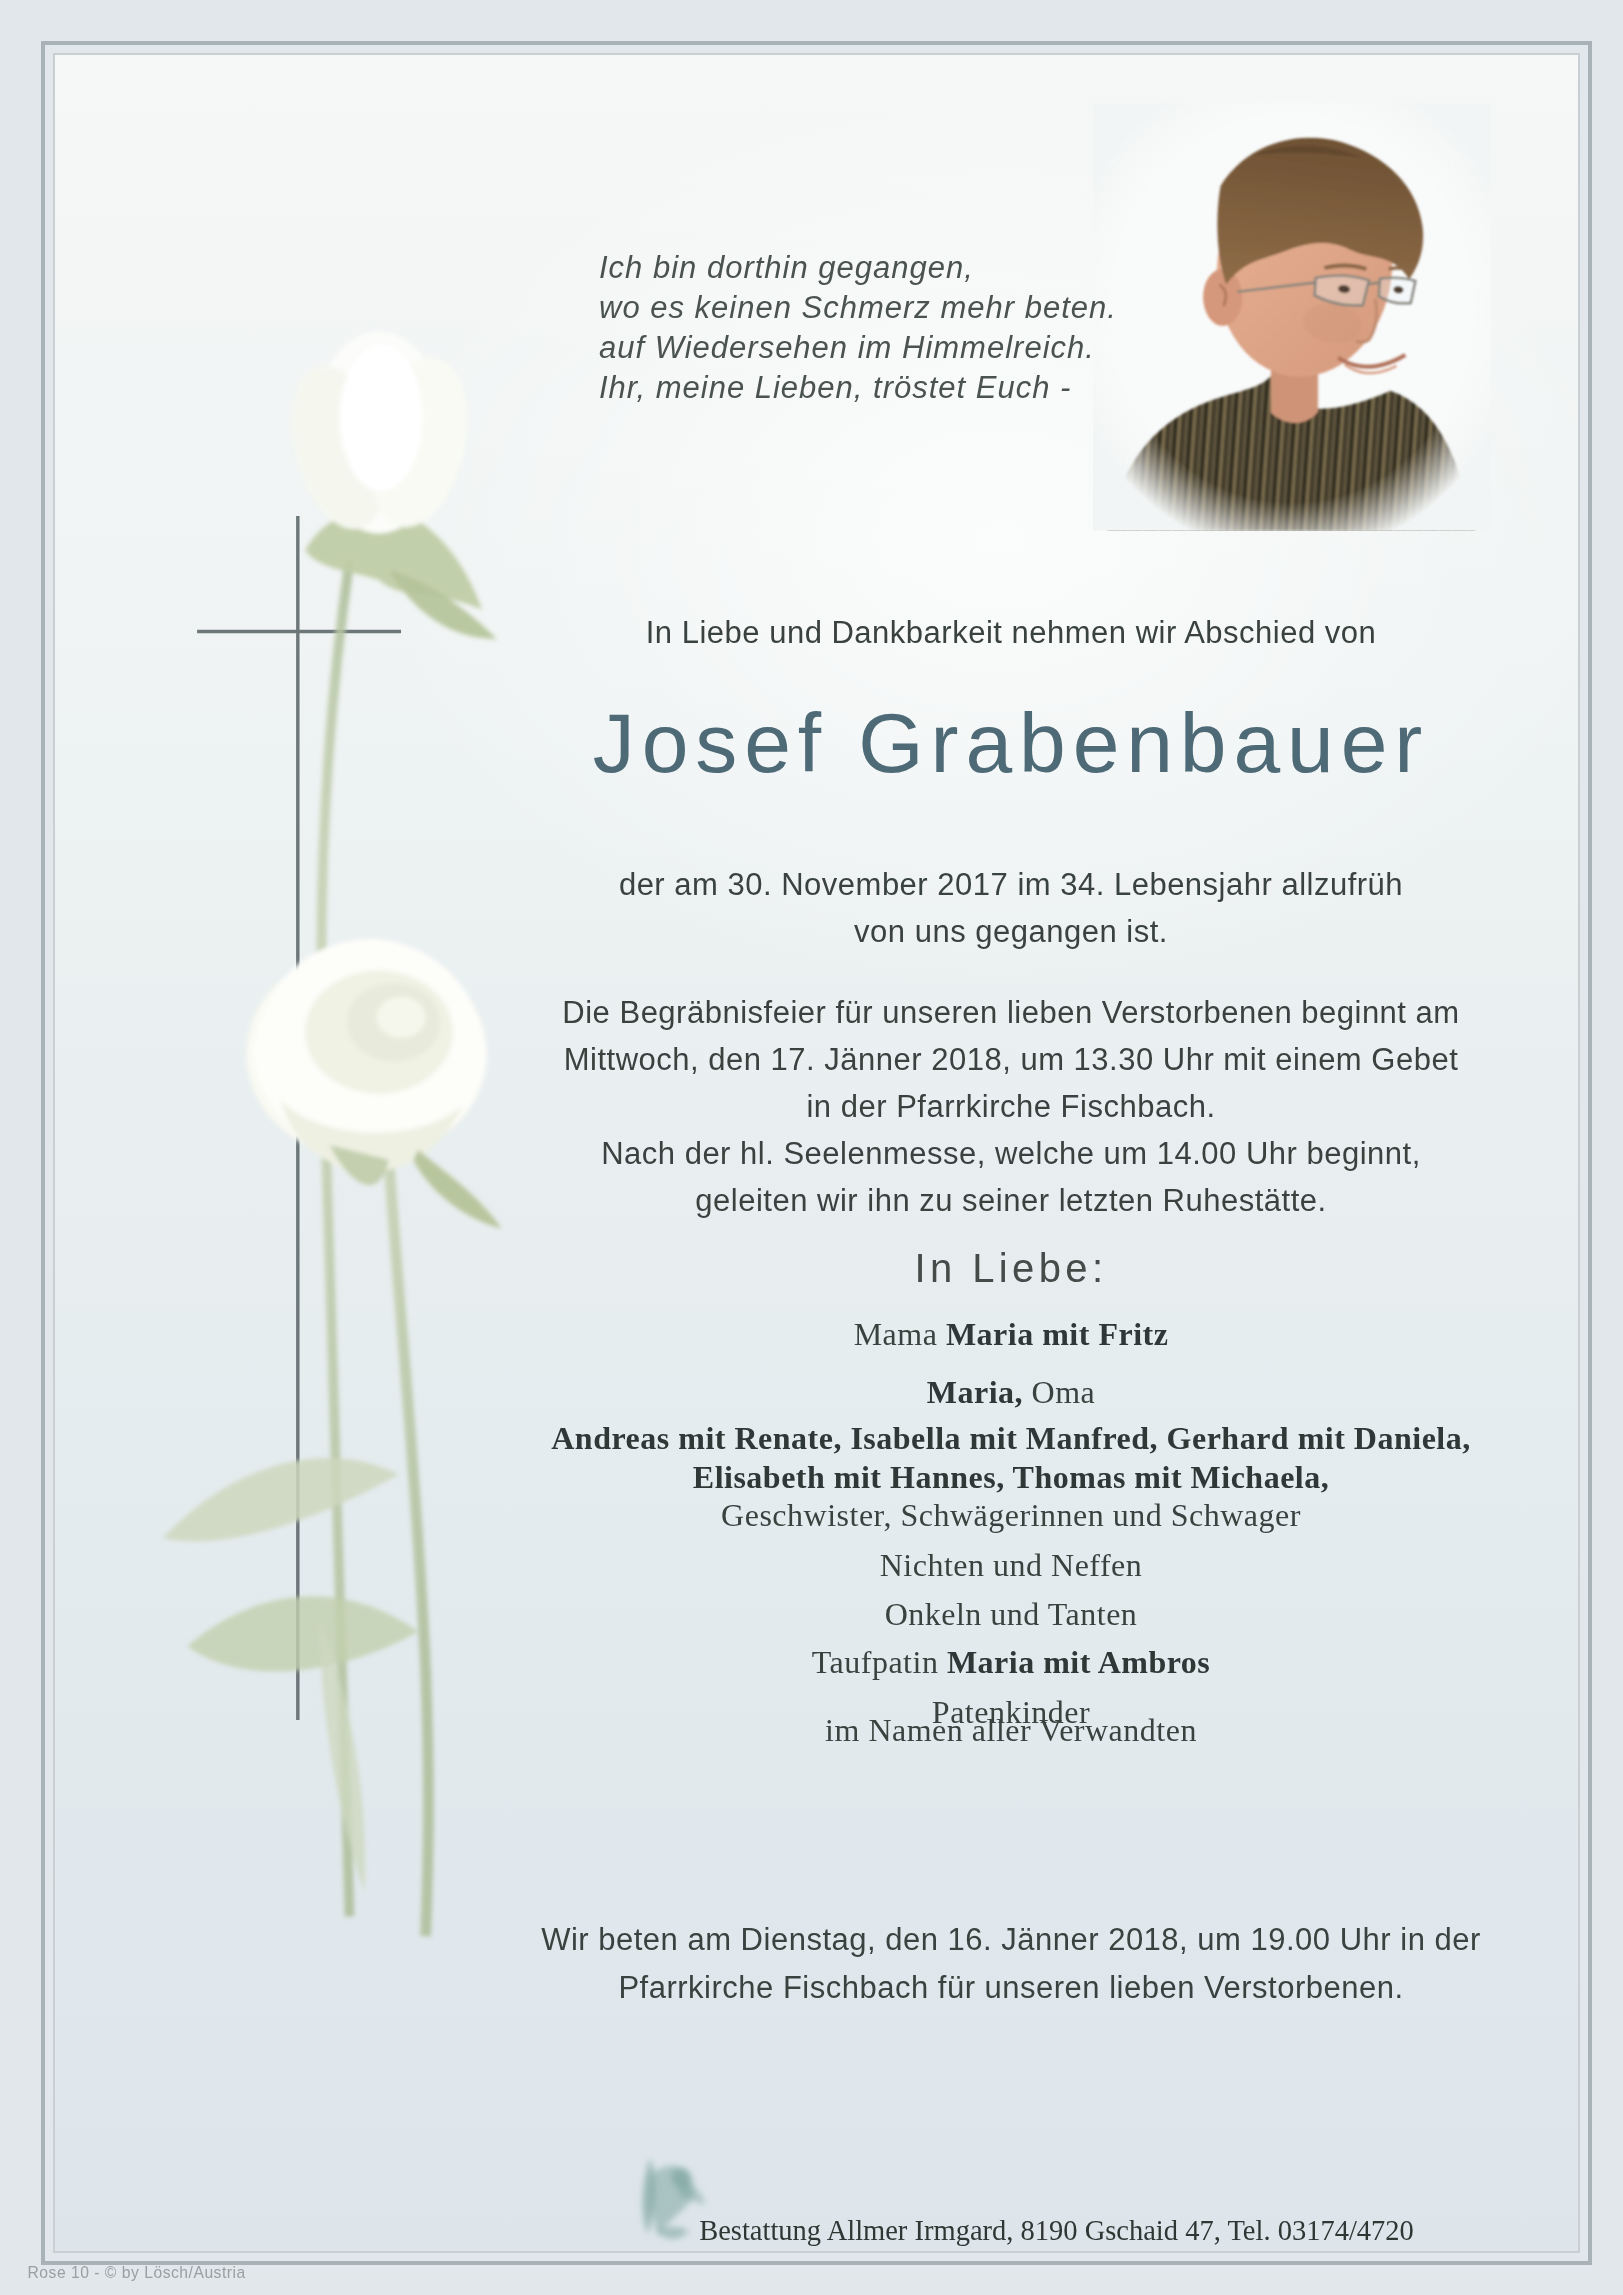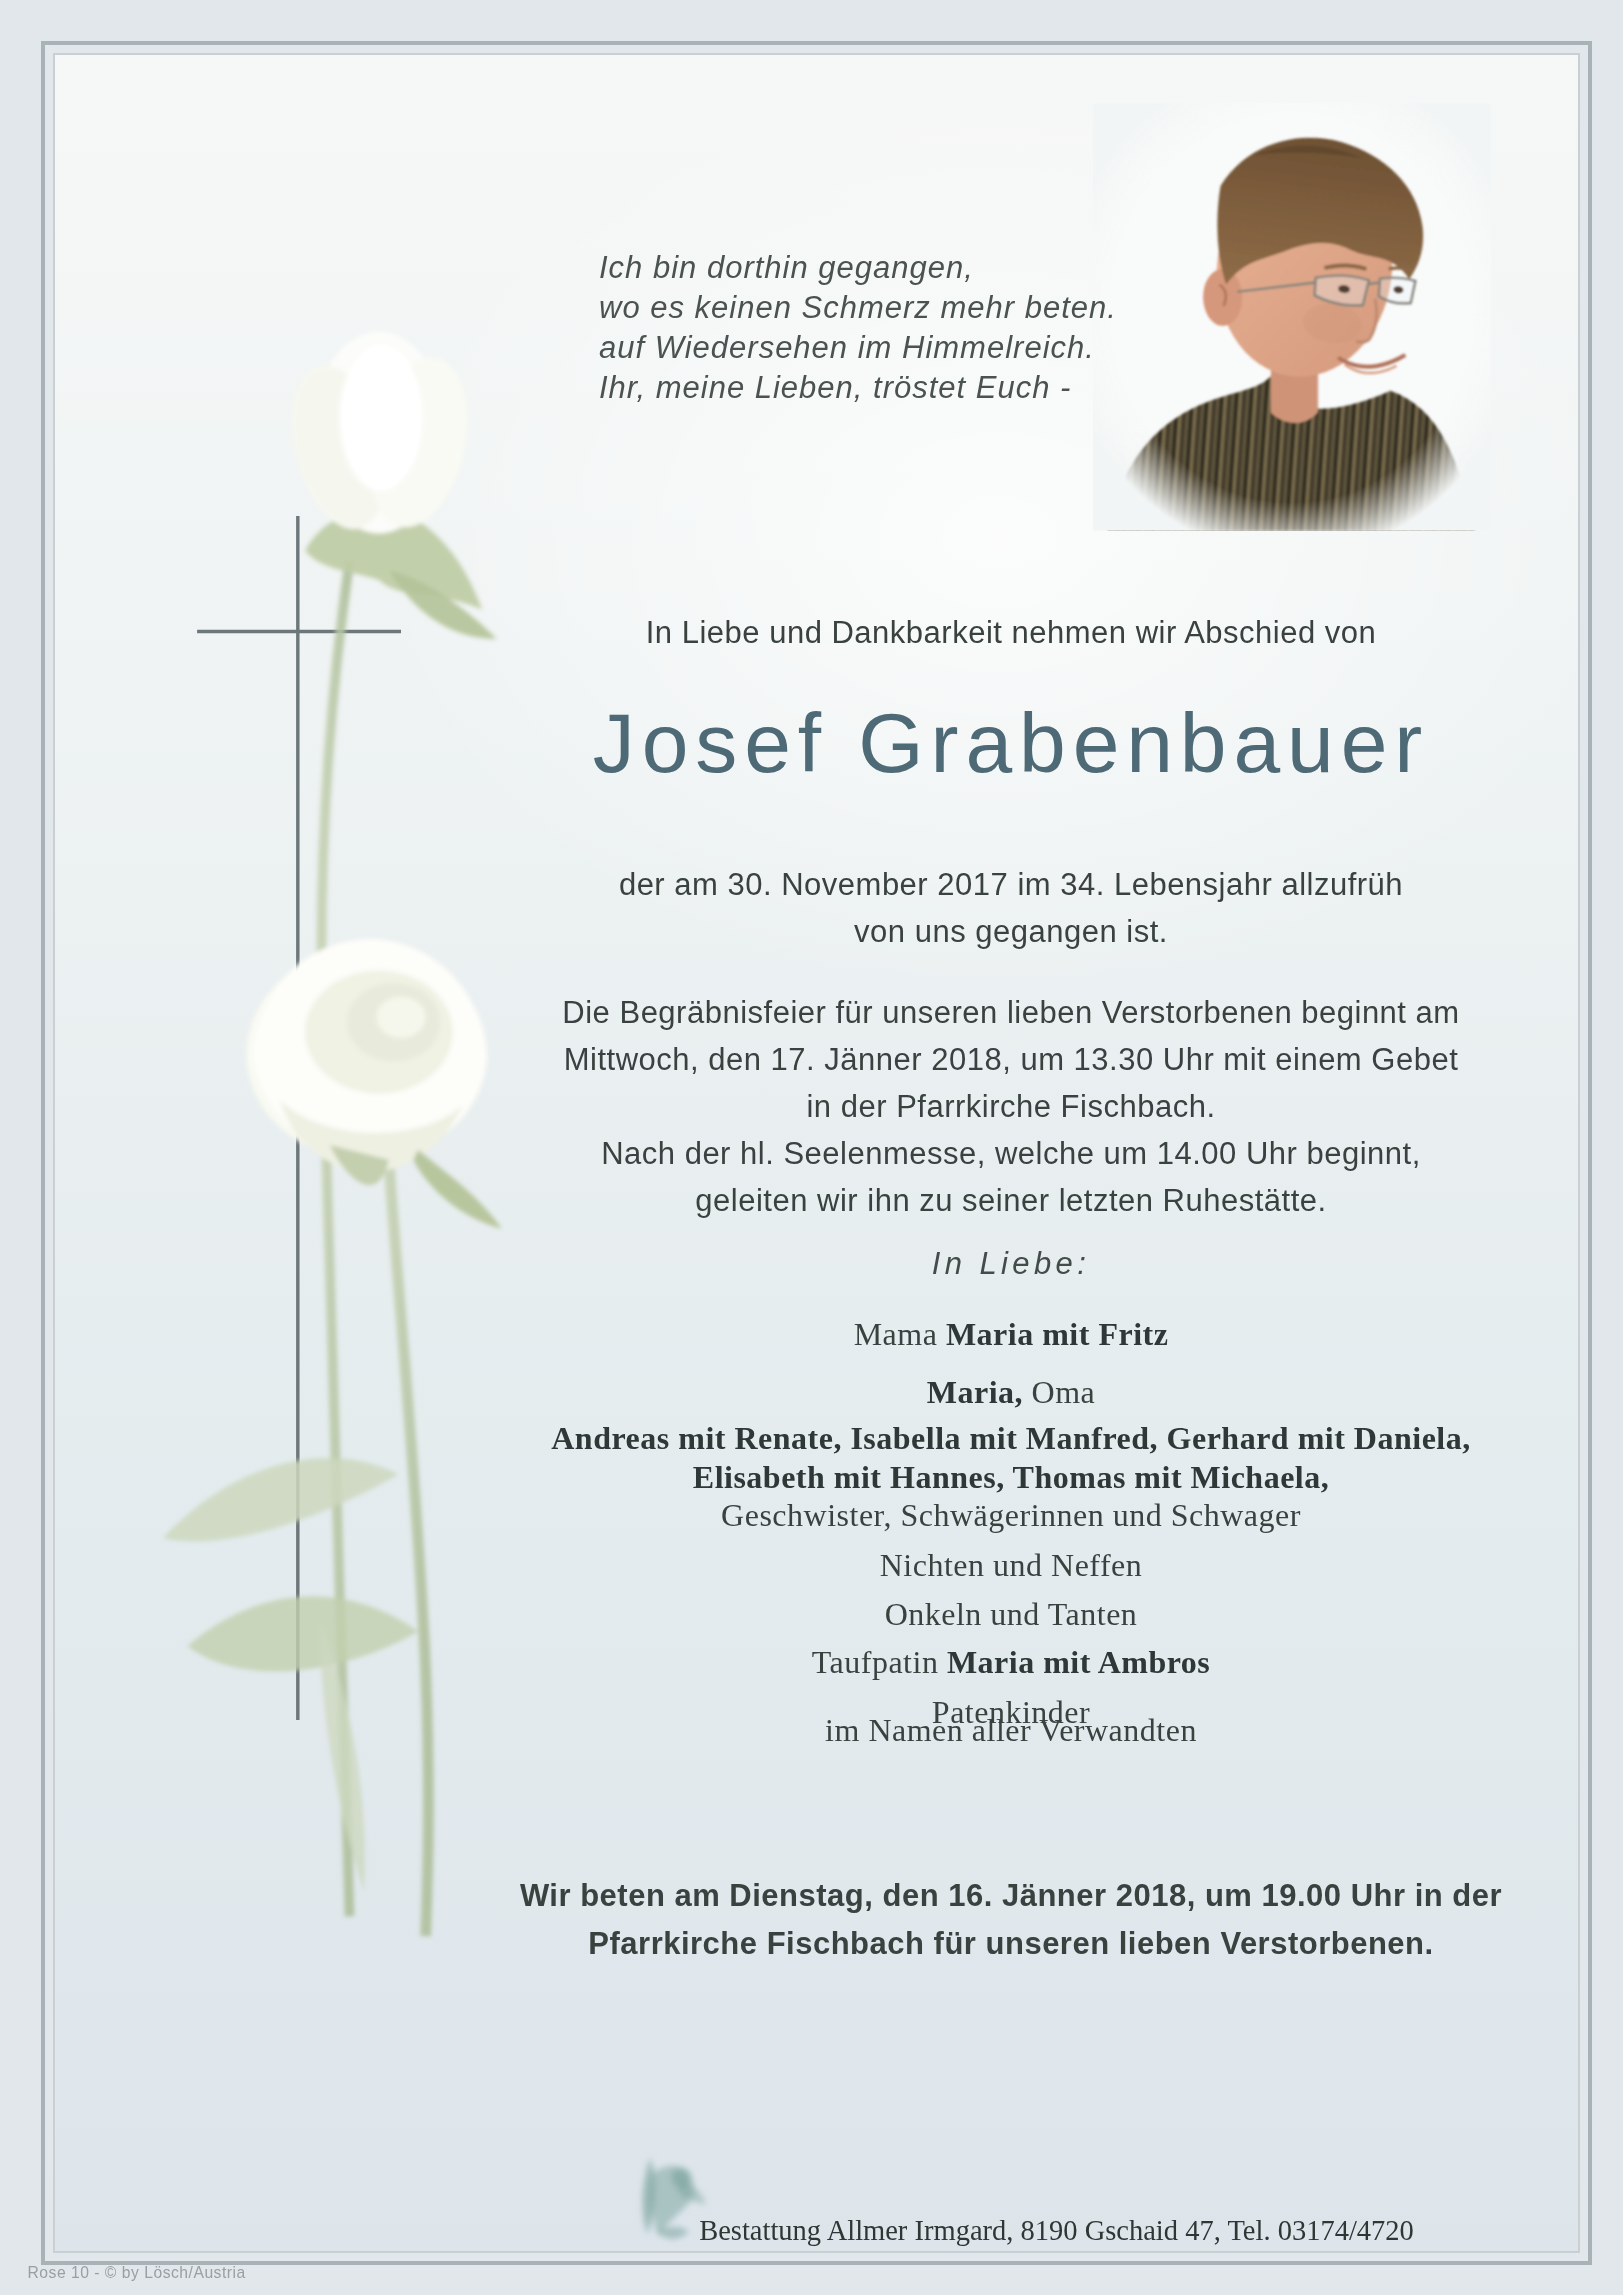--- a/index.html
+++ b/index.html
@@ -16,24 +16,24 @@
             background:radial-gradient(ellipse 60% 30% at 62% 22%, rgba(255,255,255,.75), rgba(255,255,255,0) 70%);}
   
   .poem{position:absolute;left:591px;top:248px;font-size:31px;line-height:40px;
         font-style:italic;letter-spacing:1px;color:#4a5350;z-index:3;margin-left:8px;}
   .cline{position:absolute;left:446px;width:1130px;text-align:center;font-size:31px;
          letter-spacing:0.5px;z-index:3;}
   .intro{top:615px;font-size:31px;}
   .name{top:695px;font-size:84px;letter-spacing:6.9px;color:#4e6a76;}
   .death{top:861px;line-height:47px;}
   .funeral{top:989px;line-height:47px;}
-  .inliebe{top:1246px;font-size:31px;font-style:italic;letter-spacing:4.4px;color:#434c49;}
+  .inliebe{top:1246px;font-size:40px;letter-spacing:4.4px;color:#434c49;}
   .fam{font-size:32px;font-family:Liberation Serif, serif;}
   .fam b{color:#2e3837;}
-  .prayer{top:1872px;line-height:48px;font-weight:bold;}
+  .prayer{top:1916px;line-height:48px;}
   .footerline{position:absolute;left:491px;width:1131px;top:2174px;text-align:center;
          font-family:"Liberation Serif",serif;font-size:28.5px;color:#2f3734;z-index:4;margin-top:41px;}
   .credit{position:absolute;left:27.5px;top:2264px;font-size:15.7px;letter-spacing:0.5px;
           color:#98a0a3;z-index:4;}
   .rose-svg{position:absolute;left:74px;top:295px;z-index:1;}
   .photo{position:absolute;left:1093px;top:103px;z-index:2;}
   .angel{position:absolute;left:623px;top:2152px;z-index:4;}
 </style>
 </head>
 <body>

